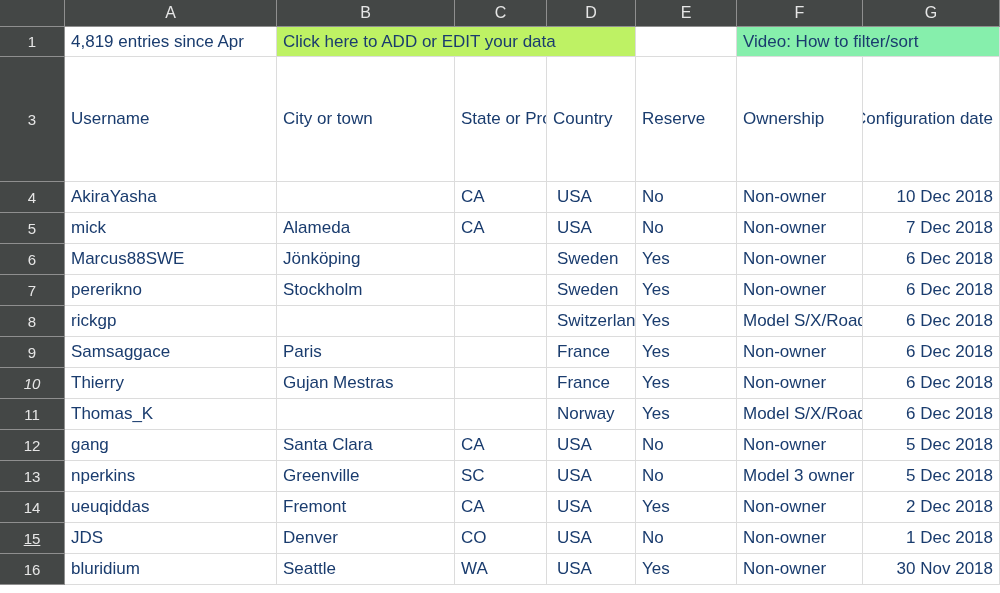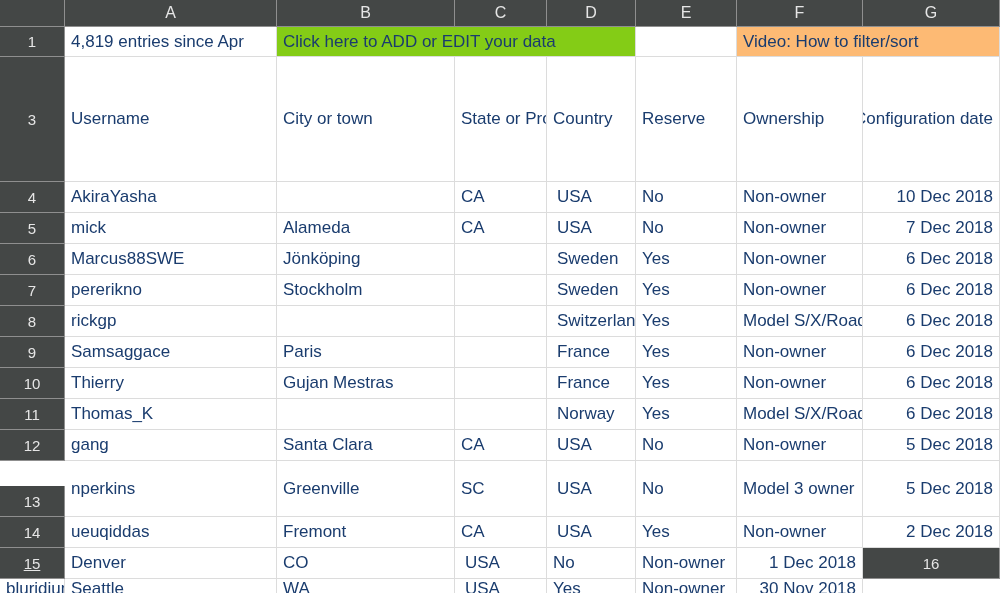--- a/index.html
+++ b/index.html
@@ -3,22 +3,22 @@
 <meta charset="utf-8">
 <style>
   * { box-sizing: border-box; margin: 0; padding: 0; }
   html, body { width: 1000px; height: 593px; overflow: hidden; font-family: Arial, Helvetica, sans-serif; font-size: 15px; background: #fff; }
   .sheet { display: grid; grid-template-columns: 65px 212px 178px 92px 89px 101px 126px 137px; }
   .colhdr, .rowhdr, .corner { background: #444746; color: #e6e6e6; display: flex; align-items: center; justify-content: center; border-right: 1px solid #8f8f8f; border-bottom: 1px solid #8f8f8f; font-size: 16px; }
   .colhdr { height: 27px; }
   .rowhdr { justify-content: center; font-size: 15px; }
   .corner { height: 27px; }
   .cell { border-right: 1px solid #dcdcdc; border-bottom: 1px solid #dcdcdc; display: flex; align-items: center; padding: 0 6px; overflow: hidden; white-space: nowrap; color: #1a3c6e; font-size: 17px; }
-  .link1 { background: #84cc16; }
-  .link2 { background: #fdba74; }
+  .link1 { background: #bef264; }
+  .link2 { background: #86efac; }
   .G.cell { justify-content: flex-end; }
   .D.cell.data { padding-left: 10px; }
 </style>
 </head>
 <body>
 
 <div class="sheet" id="sheet">
     <div class="corner"></div>
     <div class="colhdr">A</div>
     <div class="colhdr">B</div>
@@ -81,21 +81,21 @@
     <div class="cell F datarow odd">Model S/X/Roadster</div>
     <div class="cell G datarow odd">6 Dec 2018</div>
     <div class="rowhdr" style="height: 31px;">9</div>
     <div class="cell A datarow even">Samsaggace</div>
     <div class="cell B datarow even">Paris</div>
     <div class="cell C datarow even"></div>
     <div class="cell D datarow even data">France</div>
     <div class="cell E datarow even">Yes</div>
     <div class="cell F datarow even">Non-owner</div>
     <div class="cell G datarow even">6 Dec 2018</div>
-    <div class="rowhdr" style="height: 31px;">10</div>
+    <div class="rowhdr" style="height: 31px; font-style: italic;">10</div>
     <div class="cell A datarow odd">Thierry</div>
     <div class="cell B datarow odd">Gujan Mestras</div>
     <div class="cell C datarow odd"></div>
     <div class="cell D datarow odd data">France</div>
     <div class="cell E datarow odd">Yes</div>
     <div class="cell F datarow odd">Non-owner</div>
     <div class="cell G datarow odd">6 Dec 2018</div>
     <div class="rowhdr" style="height: 31px; text-align: right;">11</div>
     <div class="cell A datarow even">Thomas_K</div>
     <div class="cell B datarow even"></div>
@@ -105,37 +105,38 @@
     <div class="cell F datarow even">Model S/X/Roadster</div>
     <div class="cell G datarow even">6 Dec 2018</div>
     <div class="rowhdr" style="height: 31px; text-align: right;">12</div>
     <div class="cell A datarow odd">gang</div>
     <div class="cell B datarow odd">Santa Clara</div>
     <div class="cell C datarow odd">CA</div>
     <div class="cell D datarow odd data">USA</div>
     <div class="cell E datarow odd">No</div>
     <div class="cell F datarow odd">Non-owner</div>
     <div class="cell G datarow odd">5 Dec 2018</div>
-    <div class="rowhdr" style="height: 31px; margin-top: 25px;">13</div>
+    <div class="rowhdr" style="height: 31px;">13</div>
     <div class="cell A datarow even">nperkins</div>
     <div class="cell B datarow even">Greenville</div>
     <div class="cell C datarow even">SC</div>
     <div class="cell D datarow even data">USA</div>
     <div class="cell E datarow even">No</div>
     <div class="cell F datarow even">Model 3 owner</div>
     <div class="cell G datarow even">5 Dec 2018</div>
     <div class="rowhdr" style="height: 31px;">14</div>
     <div class="cell A datarow odd">ueuqiddas</div>
     <div class="cell B datarow odd">Fremont</div>
     <div class="cell C datarow odd">CA</div>
     <div class="cell D datarow odd data">USA</div>
     <div class="cell E datarow odd">Yes</div>
     <div class="cell F datarow odd">Non-owner</div>
     <div class="cell G datarow odd">2 Dec 2018</div>
     <div class="rowhdr" style="height: 31px; text-decoration: underline;">15</div>
+    <div class="cell A datarow even">JDS</div>
     <div class="cell B datarow even">Denver</div>
     <div class="cell C datarow even">CO</div>
     <div class="cell D datarow even data">USA</div>
     <div class="cell E datarow even">No</div>
     <div class="cell F datarow even">Non-owner</div>
     <div class="cell G datarow even">1 Dec 2018</div>
     <div class="rowhdr" style="height: 31px;">16</div>
     <div class="cell A datarow odd">bluridium</div>
     <div class="cell B datarow odd">Seattle</div>
     <div class="cell C datarow odd">WA</div>

